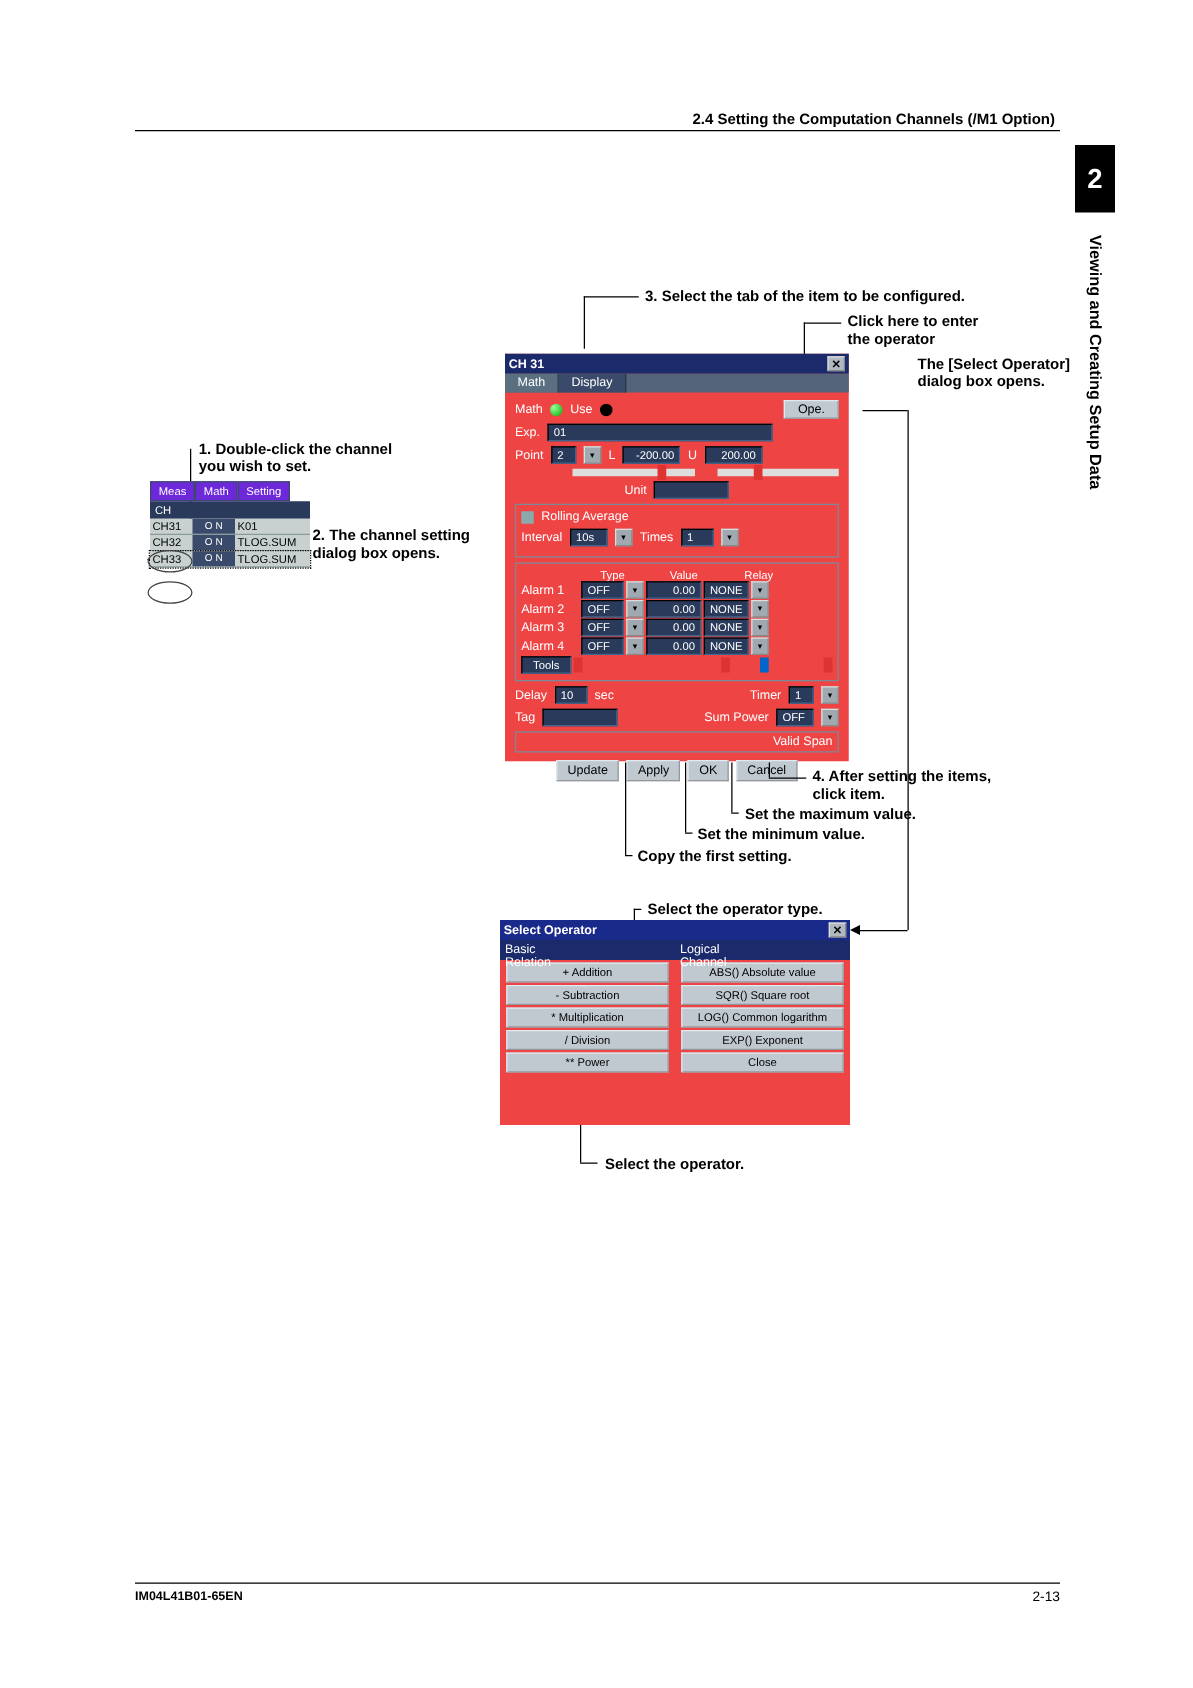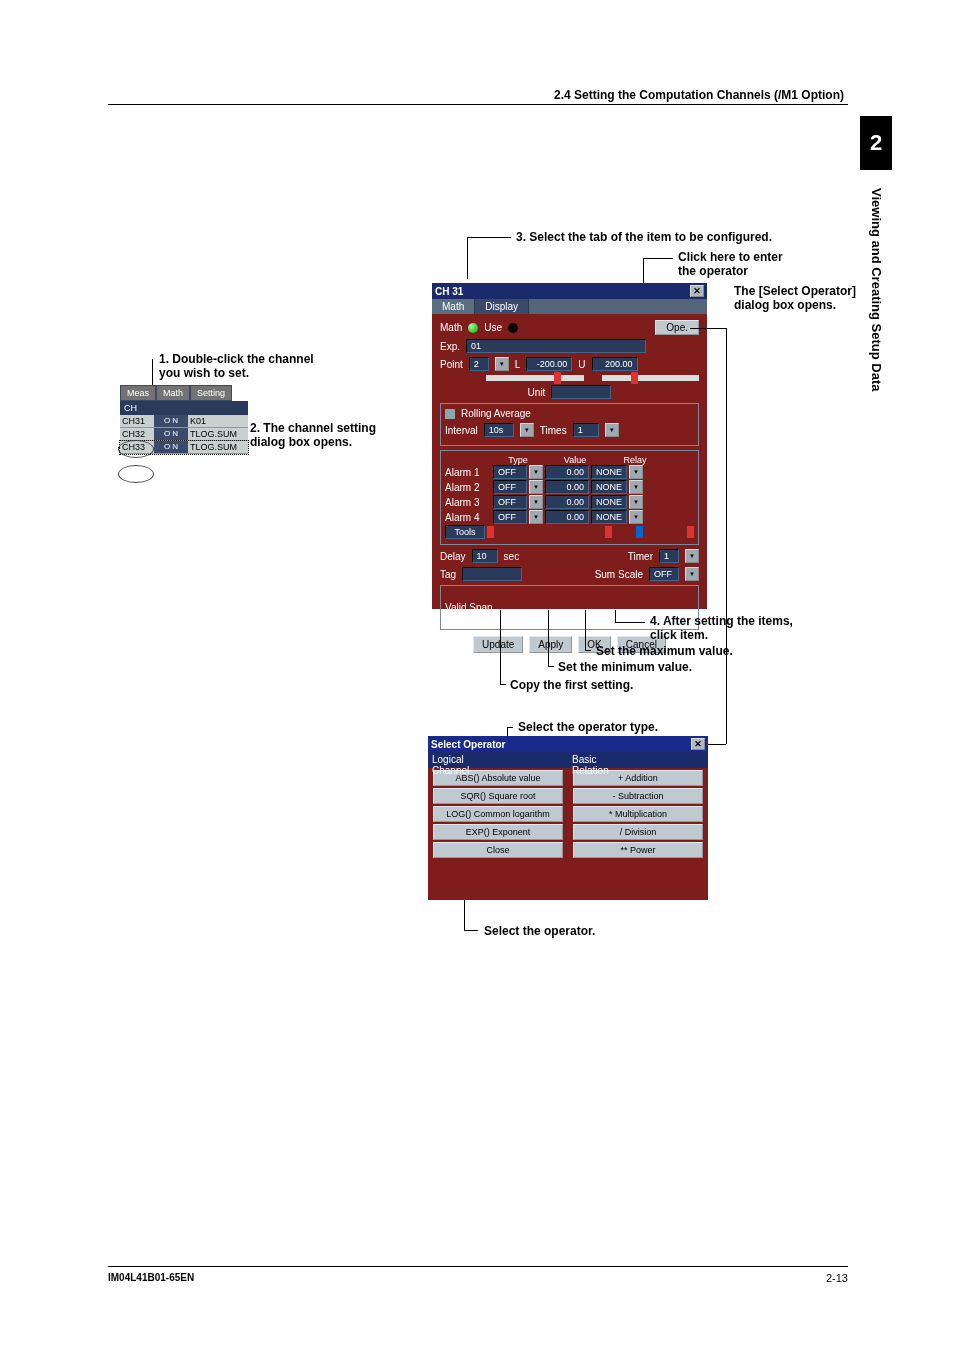--- a/index.html
+++ b/index.html
@@ -12,32 +12,32 @@
   .sidebar-tab { position: absolute; right: 62px; top: 116px; width: 32px; height: 54px; background: #000; color: #fff; display:flex; align-items:center; justify-content:center; font-size: 22px; font-weight: bold; }
   .sidebar-text { position: absolute; right: 70px; top: 188px; writing-mode: vertical-rl; font-size: 13px; font-weight: bold; }
 
   
   .ann { position: absolute; font-size: 12px; font-weight: bold; }
   .ann-line { position: absolute; background: #000; }
 
   
   .chtable { position: absolute; left: 120px; top: 385px; width: 128px; font-size: 9px; }
   .chtable .tabs { display:flex; }
-  .chtable .tab { padding: 2px 6px; border:1px solid #3a4a6a; background:#737373; color:#fff; font-size:9px; }
+  .chtable .tab { padding: 2px 6px; border:1px solid #3a4a6a; background:#6d28d9; color:#fff; font-size:9px; }
   .chtable .hdrrow { background:#2a3a5a; color:#fff; padding:2px 4px; }
   .chtable .row { display:flex; background:#c9d0d0; border-bottom:1px solid #8a9a9a; }
   .chtable .row.sel { outline: 1px dotted #000; }
   .chtable .c1 { width: 34px; padding:1px 2px; }
   .chtable .c2 { width: 34px; padding:1px 0; background:#3a4a6a; color:#fff; font-size:8px; display:flex; gap:1px; justify-content:center; }
   .chtable .c3 { flex:1; padding:1px 2px; }
 
   .circ { position:absolute; width:36px; height:18px; border:1px solid #444; border-radius:50%; }
 
   
-  .dlg { position: absolute; background: #7f1d1d; color:#fff; font-size:10px;margin-left:28px; }
+  .dlg { position: absolute; background: #ef4444; color:#fff; font-size:10px; }
   .dlg1 { left: 404px; top: 283px; width: 275px; height: 326px; }
   .titlebar { display:flex; align-items:center; background:#1a2a6a; color:#fff; height:16px; padding:0 3px; font-size:10px; font-weight:bold; }
   .titlebar .close { margin-left:auto; width:14px; height:12px; background:#b0b8c0; color:#000; display:flex; align-items:center; justify-content:center; font-size:9px; font-weight:bold; border:1px outset #ddd; }
   .dlg .tabstrip { display:flex; background:#54647a; }
   .dlg .dtab { padding:2px 10px; background:#3a4a6a; border-right:1px solid #2a3a4a; }
   .dlg .dtab.act { background:#5a7080; }
   .dlg .body { padding:6px 8px; }
   .row2 { display:flex; align-items:center; gap:6px; margin-bottom:4px; }
   .lbl { font-size:10px; }
   .led { width:10px; height:10px; border-radius:50%; }
@@ -257,25 +257,25 @@
         <span class="lbl">sec</span>
         <span style="flex:1"></span>
         <span class="lbl">Timer</span>
         <span class="field" style="width:20px;">1</span>
         <span class="ddl">▾</span>
       </div>
       <div class="row2">
         <span class="lbl">Tag</span>
         <span class="field" style="width:60px;"></span>
         <span style="flex:1"></span>
-        <span class="lbl">Sum Scale</span>
+        <span class="lbl">Sum Power</span>
         <span class="field" style="width:30px;">OFF</span>
         <span class="ddl">▾</span>
       </div>
-      <div class="fieldset" style="padding:16px 4px;">
+      <div class="fieldset" style="padding:2px 4px;text-align:right;">
         <span class="lbl">Valid Span</span>
       </div>
       <div class="btnrow">
         <span class="btn">Update</span>
         <span class="btn">Apply</span>
         <span class="btn">OK</span>
         <span class="btn">Cancel</span>
       </div>
     </div>
   </div>
@@ -307,38 +307,38 @@
   <div class="ann-line" style="left:726px; top:328px; width:1px; height:416px;"></div>
   <div class="ann-line" style="left:684px; top:744px; width:42px; height:1px;"></div>
   <div style="position:absolute; left:680px; top:740px; width:0; height:0; border-top:4px solid transparent; border-bottom:4px solid transparent; border-right:8px solid #000;"></div>
 
   <div class="dlg dlg2">
     <div class="titlebar">
       <span>Select Operator</span>
       <span class="close">✕</span>
     </div>
     <div class="cols">
+      <div class="col">
+        <div class="colhdr" style="white-space:pre-line;">Basic
+Relation</div>
+        <span class="opbtn">+ Addition</span>
+        <span class="opbtn">- Subtraction</span>
+        <span class="opbtn">* Multiplication</span>
+        <span class="opbtn">/ Division</span>
+        <span class="opbtn">** Power</span>
+      </div>
       <div class="col">
         <div class="colhdr" style="white-space:pre-line;">Logical
 Channel</div>
         <span class="opbtn">ABS() Absolute value</span>
         <span class="opbtn">SQR() Square root</span>
         <span class="opbtn">LOG() Common logarithm</span>
         <span class="opbtn">EXP() Exponent</span>
         <span class="opbtn">Close</span>
       </div>
-      <div class="col">
-        <div class="colhdr" style="white-space:pre-line;">Basic
-Relation</div>
-        <span class="opbtn">+ Addition</span>
-        <span class="opbtn">- Subtraction</span>
-        <span class="opbtn">* Multiplication</span>
-        <span class="opbtn">/ Division</span>
-        <span class="opbtn">** Power</span>
-      </div>
     </div>
   </div>
 
   <div class="ann-line" style="left:464px; top:900px; width:1px; height:30px;"></div>
   <div class="ann-line" style="left:464px; top:930px; width:14px; height:1px;"></div>
   <div class="ann" style="left:484px; top:924px;">Select the operator.</div>
 
   <div class="hr-bot"></div>
   <div class="footer-left">IM04L41B01-65EN</div>
   <div class="footer-right">2-13</div>

